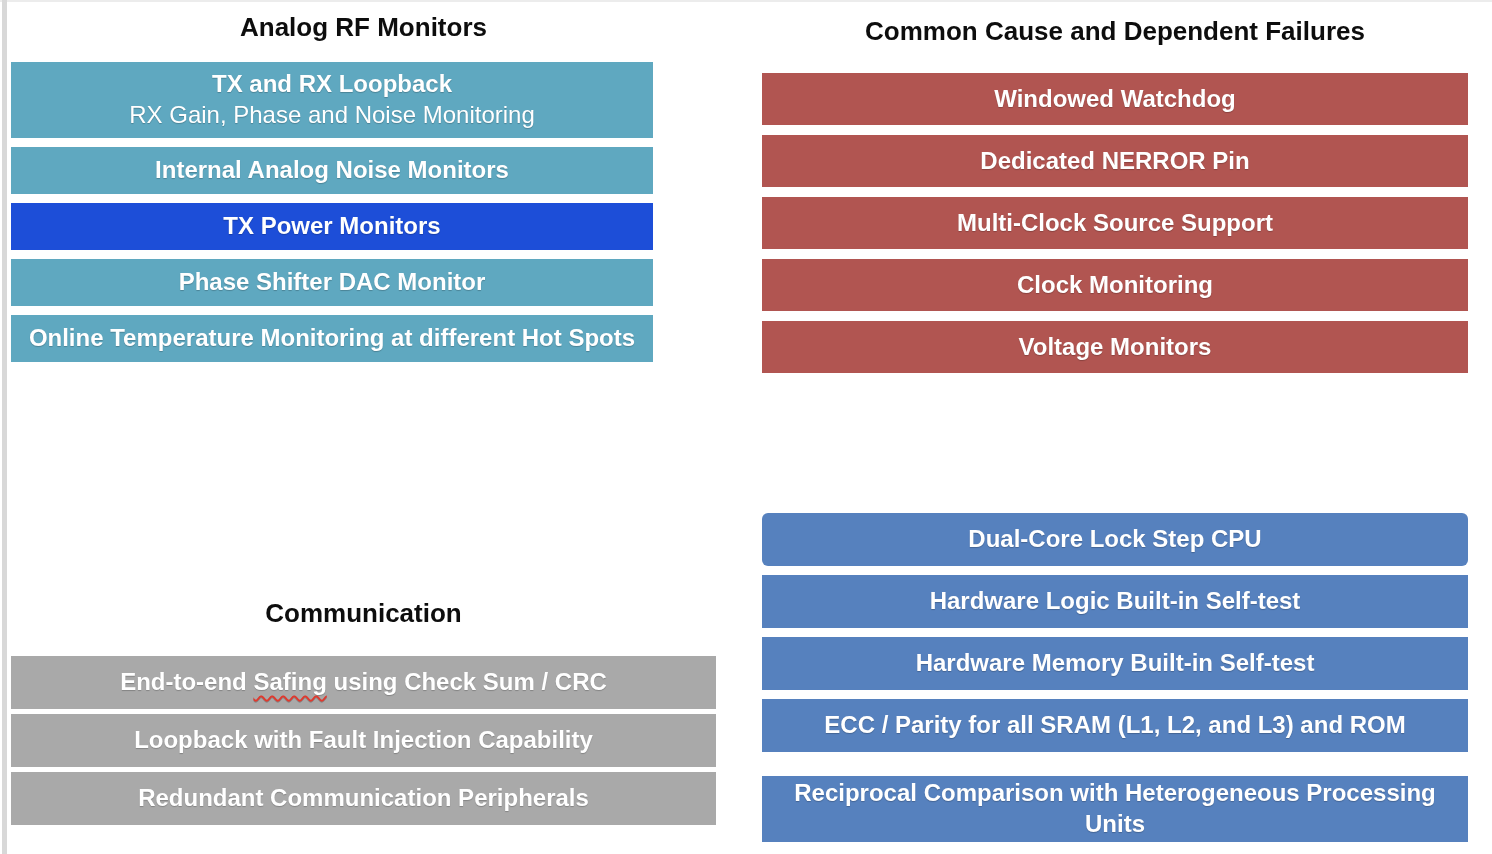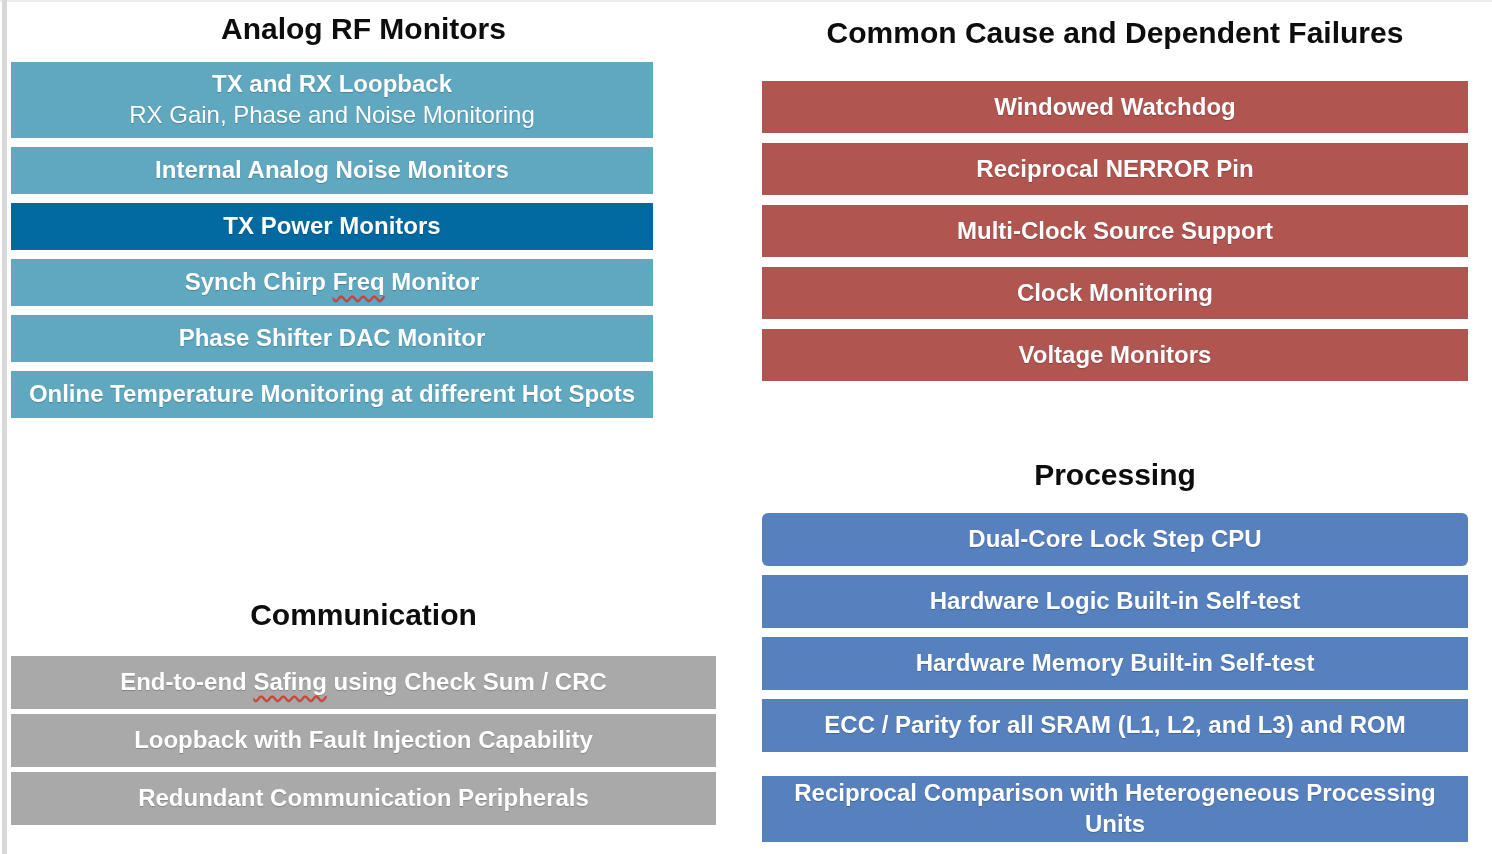--- a/index.html
+++ b/index.html
@@ -25,21 +25,21 @@
     position: absolute;
     left: 0; top: 0;
     width: 100%; height: 2px;
     background: #ececec;
   }
   .sec-title {
     position: absolute;
     margin: 0;
     text-align: center;
     font-weight: 700;
-    font-size: 30px;
+    font-size: 26px;
     color: #0d0d0d;
     white-space: nowrap;
     letter-spacing: 0px;
   }
   .title-analog { left: 11px;  top: 12px;  width: 705px; }
   .title-ccdf   { left: 762px; top: 16px;  width: 706px; }
   .title-comm   { left: 11px;  top: 598px; width: 705px; }
   .title-proc   { left: 762px; top: 458px; width: 706px; }
 
   .bars {
@@ -56,21 +56,21 @@
     align-items: center;
     justify-content: center;
     text-align: center;
     color: #ffffff;
     font-size: 24px;
     line-height: 1.28;
     text-shadow: 0 1px 1px rgba(0,0,0,0.22);
   }
   .bars-analog .bar { min-height: 47px; margin-bottom: 9px; }
   .bars-analog .bar.multiline { min-height: 76px; }
-  .bars-ccdf .bar { min-height: 52px; margin-bottom: 10px; margin-top: 8px; }
+  .bars-ccdf .bar { min-height: 52px; margin-bottom: 10px; }
   .bars-comm .bar { min-height: 53px; margin-bottom: 5px; }
   .bars-proc .bar { min-height: 53px; margin-bottom: 9px; }
   .bars-proc .bar.multiline { min-height: 66px; margin-top: 24px; }
 
   .line { white-space: nowrap; }
   .line.b { font-weight: 700; }
   .line.n { font-weight: 400; }
 
   .squiggle {
     text-decoration: underline;
@@ -89,41 +89,38 @@
 
   <h2 class="sec-title title-analog">Analog RF Monitors</h2>
   <div class="bars bars-analog">
       <div class="bar multiline" style="background: rgb(95, 168, 192);">
         <div class="line b"><span>TX and RX Loopback</span></div>
         <div class="line n"><span>RX Gain, Phase and Noise Monitoring</span></div>
       </div>
       <div class="bar" style="background: rgb(95, 168, 192);">
         <div class="line b"><span>Internal Analog Noise Monitors</span></div>
       </div>
-      <div class="bar" style="background: #0369a1;">
+      <div class="bar" style="background: #1d4ed8;">
         <div class="line b"><span>TX Power Monitors</span></div>
-      </div>
-      <div class="bar" style="background: rgb(95, 168, 192);">
-        <div class="line b"><span>Synch Chirp </span><span class="squiggle" style="text-decoration-color: rgb(224, 57, 46);">Freq</span><span> Monitor</span></div>
       </div>
       <div class="bar" style="background: rgb(95, 168, 192); text-align: right;">
         <div class="line b"><span>Phase Shifter DAC Monitor</span></div>
       </div>
       <div class="bar" style="background: rgb(95, 168, 192);">
         <div class="line b"><span>Online Temperature Monitoring at different Hot Spots</span></div>
       </div>
     </div>
 
   <h2 class="sec-title title-ccdf">Common Cause and Dependent Failures</h2>
   <div class="bars bars-ccdf">
       <div class="bar" style="background: rgb(177, 85, 81);">
         <div class="line b"><span>Windowed Watchdog</span></div>
       </div>
       <div class="bar" style="background: rgb(177, 85, 81);">
-        <div class="line b"><span>Reciprocal NERROR Pin</span></div>
+        <div class="line b"><span>Dedicated NERROR Pin</span></div>
       </div>
       <div class="bar" style="background: rgb(177, 85, 81);">
         <div class="line b"><span>Multi-Clock Source Support</span></div>
       </div>
       <div class="bar" style="background: rgb(177, 85, 81);">
         <div class="line b"><span>Clock Monitoring</span></div>
       </div>
       <div class="bar" style="background: rgb(177, 85, 81);">
         <div class="line b"><span>Voltage Monitors</span></div>
       </div>
@@ -135,21 +132,20 @@
         <div class="line b"><span>End-to-end </span><span class="squiggle" style="text-decoration-color: rgb(224, 57, 46);">Safing</span><span> using Check Sum / CRC</span></div>
       </div>
       <div class="bar" style="background: rgb(169, 169, 169);">
         <div class="line b"><span>Loopback with Fault Injection Capability</span></div>
       </div>
       <div class="bar" style="background: rgb(169, 169, 169);">
         <div class="line b"><span>Redundant Communication Peripherals</span></div>
       </div>
     </div>
 
-  <h2 class="sec-title title-proc">Processing</h2>
   <div class="bars bars-proc">
       <div class="bar" style="background: rgb(86, 129, 190); border-radius: 6px;">
         <div class="line b"><span>Dual-Core Lock Step CPU</span></div>
       </div>
       <div class="bar" style="background: rgb(86, 129, 190);">
         <div class="line b"><span>Hardware Logic Built-in Self-test</span></div>
       </div>
       <div class="bar" style="background: rgb(86, 129, 190);">
         <div class="line b"><span>Hardware Memory Built-in Self-test</span></div>
       </div>

